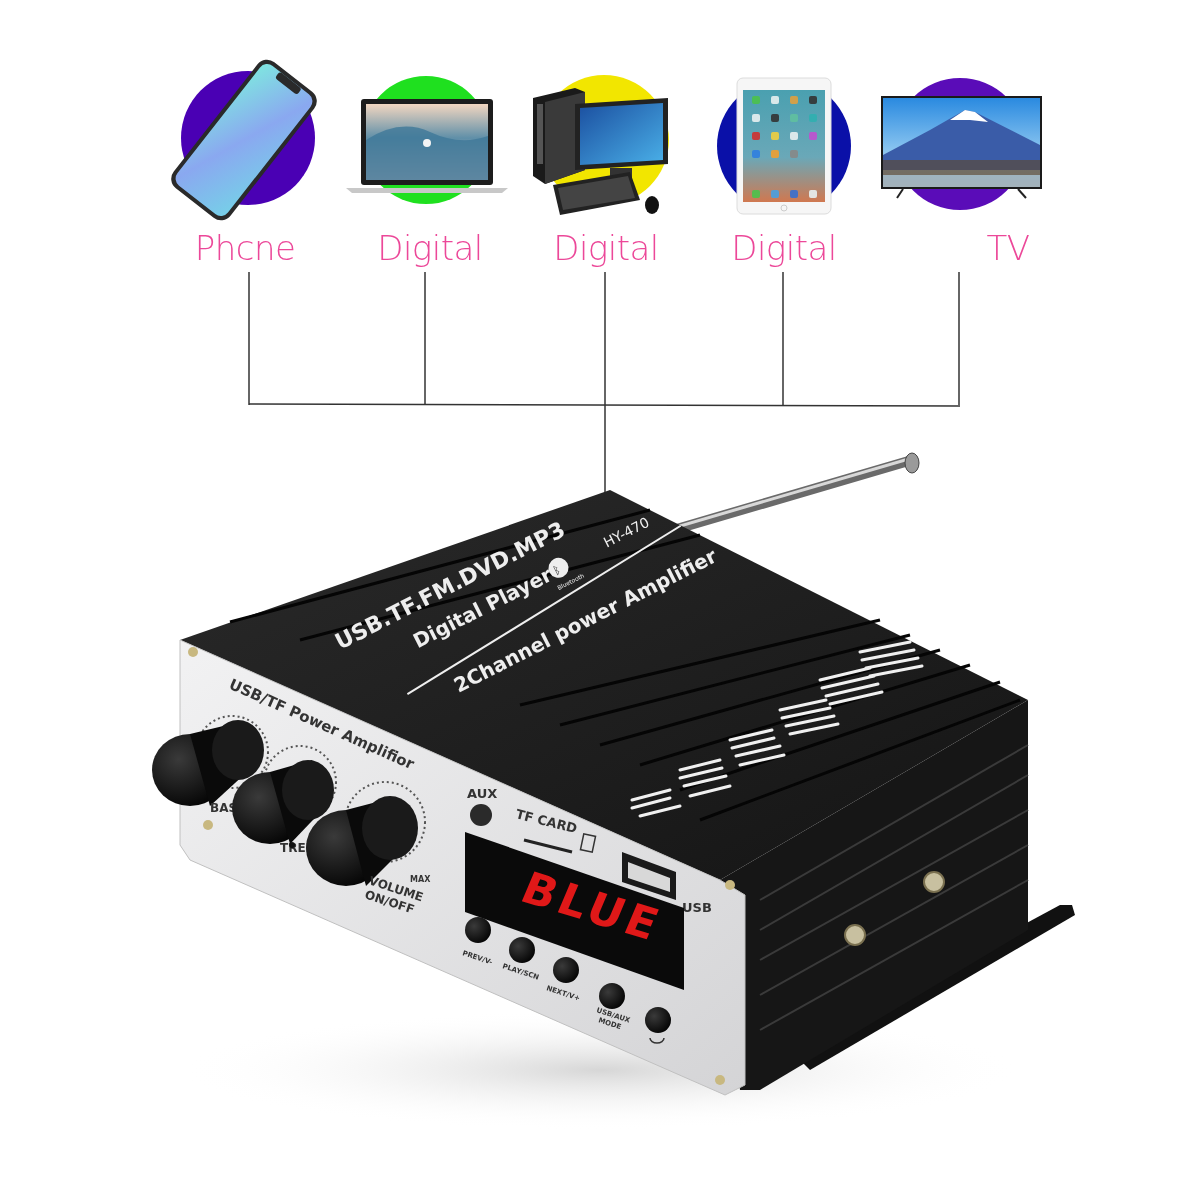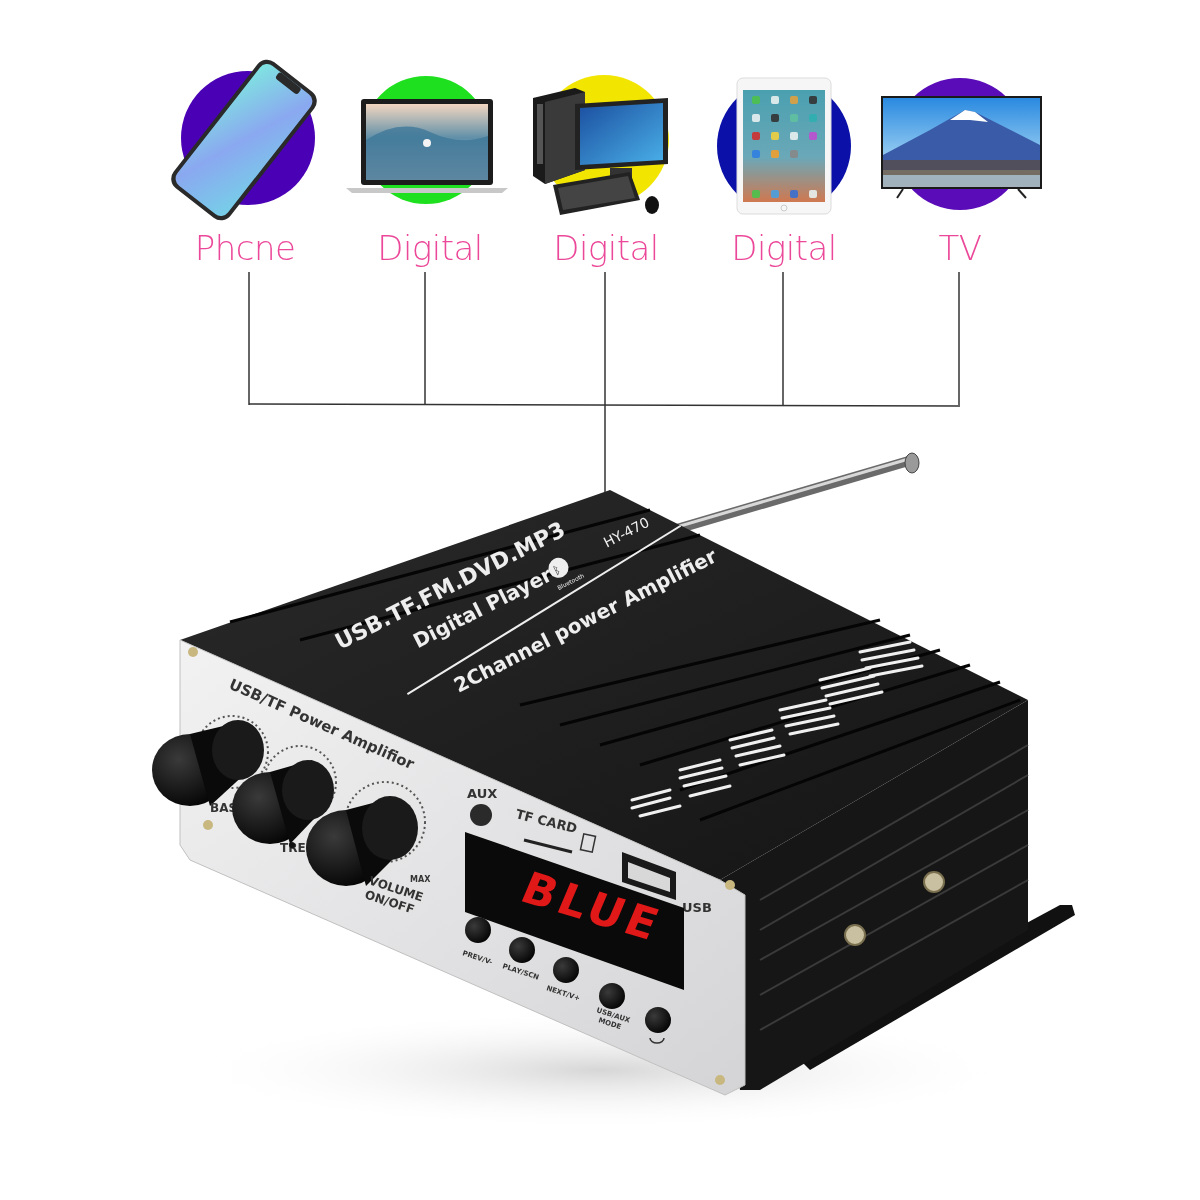--- a/index.html
+++ b/index.html
@@ -290,14 +290,14 @@
         <circle cx="658" cy="1020" r="13" fill="url(#knobGrad)"></circle>
         <path d="M650 1038 a7 5 0 1 0 14 0" fill="none" stroke="#333" stroke-width="1.5"></path>
       </g>
     </g>
   </svg>
 
   <div class="device-label" style="left:245px">Phcne</div>
   <div class="device-label" style="left:430px">Digital</div>
   <div class="device-label" style="left:606px">Digital</div>
   <div class="device-label" style="left:784px">Digital</div>
-  <div class="device-label" style="left:960px">TV</div>
+  <div class="device-label" style="left:1008px">TV</div>
 </div>
 
 </body></html>

